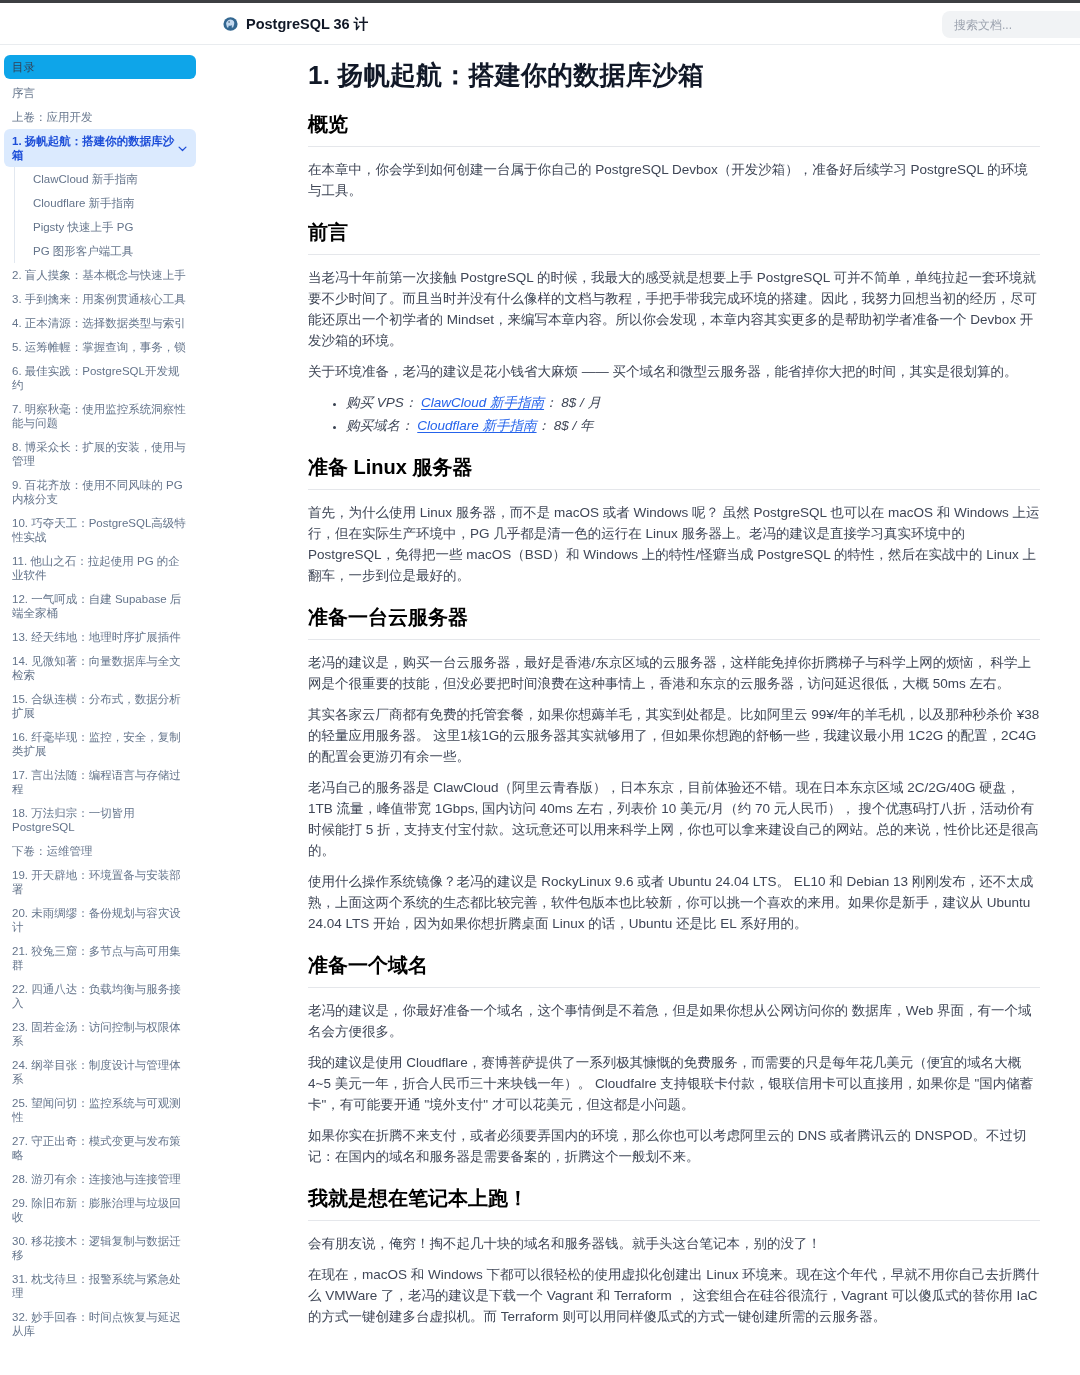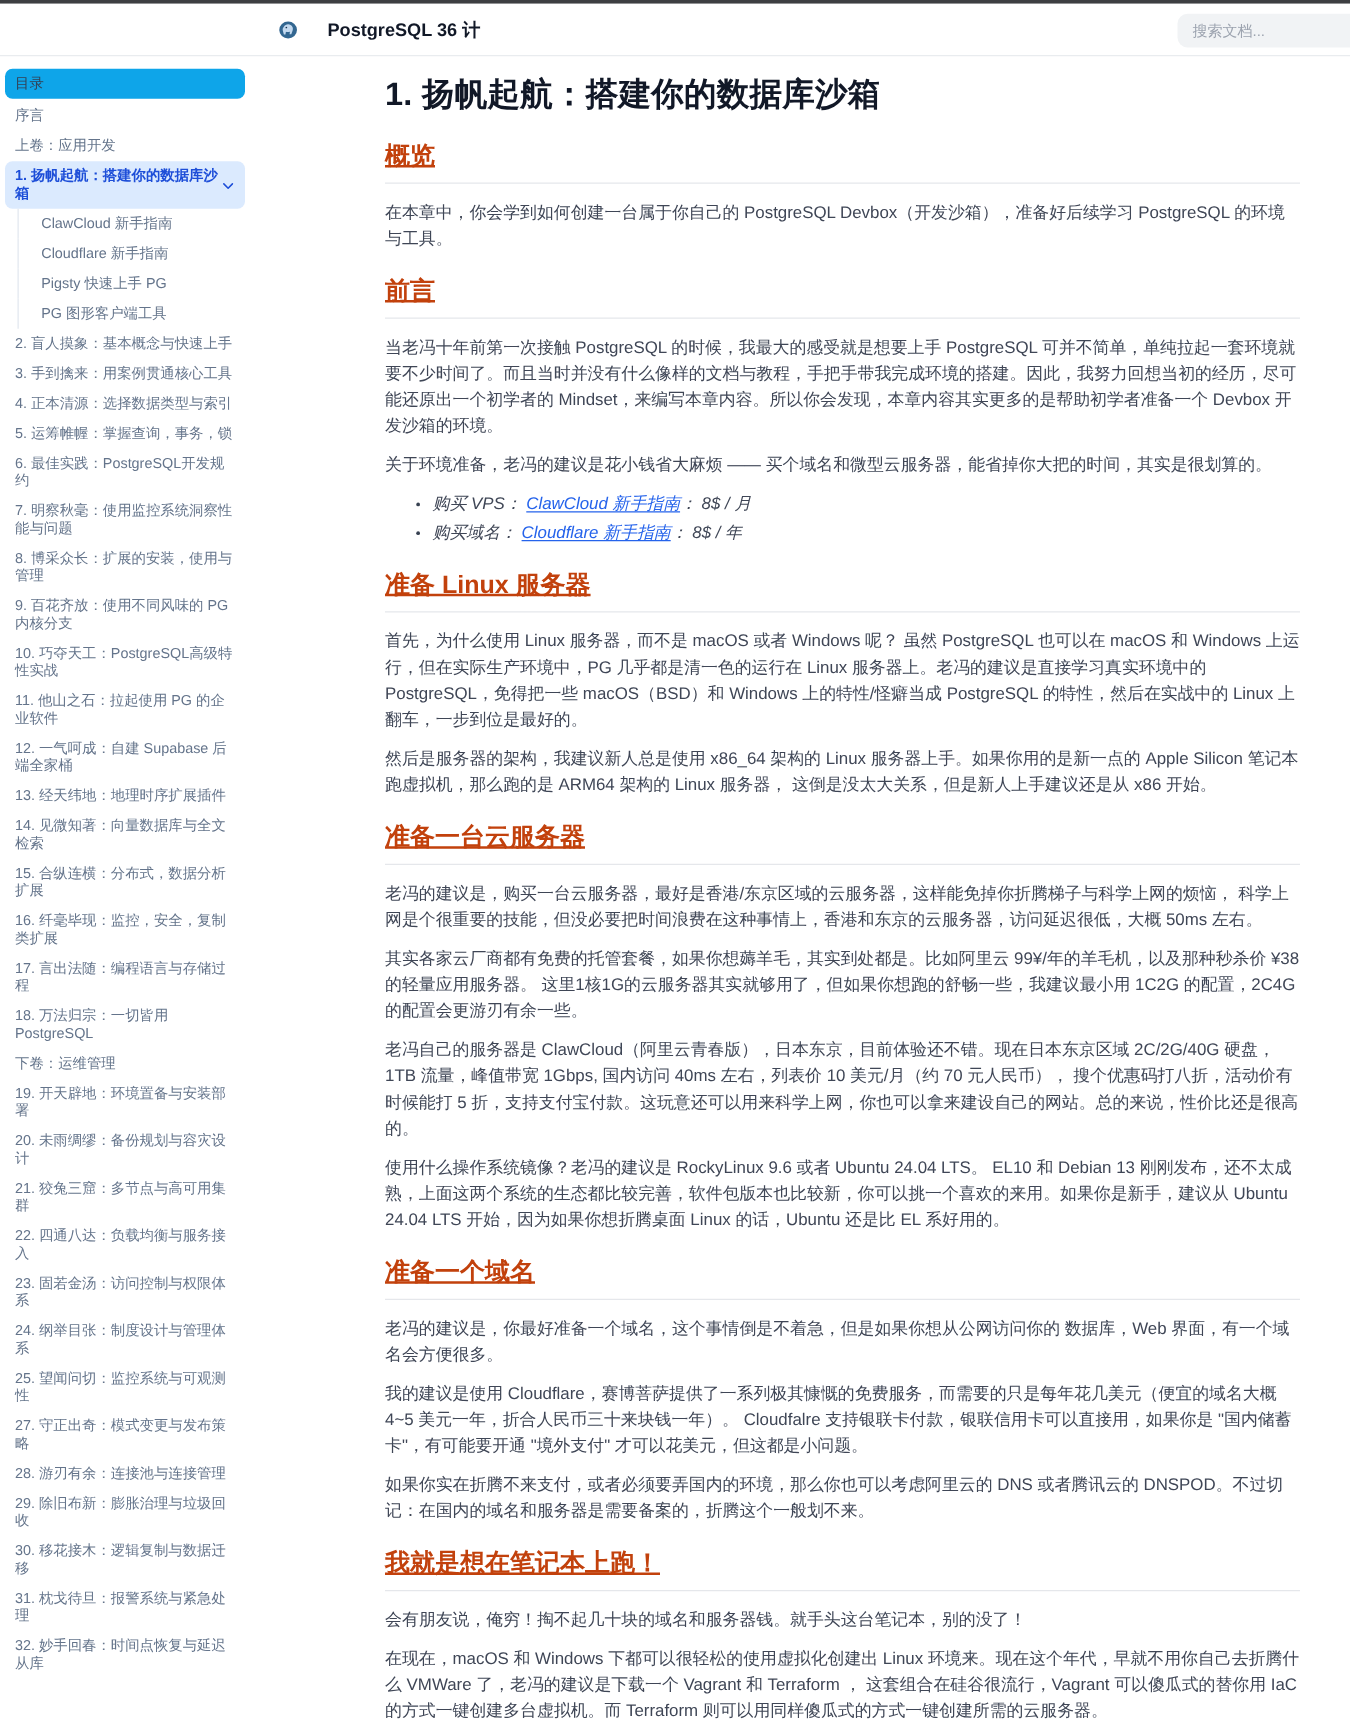--- a/index.html
+++ b/index.html
@@ -10,21 +10,21 @@
     color: #374151;
     position: relative;
   }
   .topbar { height: 3px; background: #3d3f42; width: 100%; }
   .header {
     position: absolute; top: 3px; left: 0; right: 0; height: 42px;
     background: #ffffff; border-bottom: 1px solid #e9ecef; z-index: 10;
   }
   .brand {
     position: absolute; left: 222px; top: 50%; transform: translateY(-50%);
-    display: flex; align-items: center; gap: 23px;
+    display: flex; align-items: center; gap: 7px;
     font-size: 14.5px; font-weight: 700; color: #111827;
   }
   .search-input {
     position: absolute; left: 942px; top: 8px; width: 150px; height: 27px;
     background: #f1f3f5; border: none; border-radius: 8px;
     padding: 0 12px; font-size: 12px; color: #6b7280;
     font-family: "Liberation Sans", "DejaVu Sans", sans-serif;
     outline: none;
   }
   .search-input::placeholder { color: #9ca3af; }
@@ -43,22 +43,22 @@
   }
   .sb-sub {
     margin-left: 10px; border-left: 1px solid #e2e8f0; border-radius: 0;
     padding-left: 18px; color: #64748b; cursor: pointer;
   }
 
   
   .main { position: absolute; left: 308px; top: 58px; width: 732px; }
   .main h1 { font-size: 26px; font-weight: 800; color: #111827; letter-spacing: 0.2px; }
   .main h2 {
-    font-size: 20px; font-weight: 700; color: #c2410c;
-    margin: 18px 0 12px; padding-bottom: 8px; border-bottom: 1px solid #e5e7eb; text-decoration: underline;
+    font-size: 20px; font-weight: 700; color: #000000;
+    margin: 18px 0 12px; padding-bottom: 8px; border-bottom: 1px solid #e5e7eb;
   }
   .main p { font-size: 13.5px; line-height: 21px; color: #3f4656; margin: 0 0 10px; }
   .main ul { margin: 2px 0 10px; padding-left: 22px; }
   .main li { font-size: 13.5px; line-height: 21px; color: #3f4656; margin: 2px 16px; font-style: italic; }
   .main li::marker { color: #374151; font-size: 11px; }
   .main a { color: #2563eb; text-decoration: underline; text-underline-offset: 2px; cursor: pointer; }
 </style>
 </head>
 <body>
 
@@ -139,21 +139,20 @@
         <p>当老冯十年前第一次接触 PostgreSQL 的时候，我最大的感受就是想要上手 PostgreSQL 可并不简单，单纯拉起一套环境就要不少时间了。而且当时并没有什么像样的文档与教程，手把手带我完成环境的搭建。因此，我努力回想当初的经历，尽可能还原出一个初学者的 Mindset，来编写本章内容。所以你会发现，本章内容其实更多的是帮助初学者准备一个 Devbox 开发沙箱的环境。</p>
         <p>关于环境准备，老冯的建议是花小钱省大麻烦 —— 买个域名和微型云服务器，能省掉你大把的时间，其实是很划算的。</p>
         <ul>
           <li><span>购买 VPS： </span><a>ClawCloud 新手指南</a><span>： 8$ / 月</span></li>
           <li><span>购买域名： </span><a>Cloudflare 新手指南</a><span>： 8$ / 年</span></li>
         </ul>
       </section>
       <section>
         <h2>准备 Linux 服务器</h2>
         <p>首先，为什么使用 Linux 服务器，而不是 macOS 或者 Windows 呢？ 虽然 PostgreSQL 也可以在 macOS 和 Windows 上运行，但在实际生产环境中，PG 几乎都是清一色的运行在 Linux 服务器上。老冯的建议是直接学习真实环境中的 PostgreSQL，免得把一些 macOS（BSD）和 Windows 上的特性/怪癖当成 PostgreSQL 的特性，然后在实战中的 Linux 上翻车，一步到位是最好的。</p>
-        <p>然后是服务器的架构，我建议新人总是使用 x86_64 架构的 Linux 服务器上手。如果你用的是新一点的 Apple Silicon 笔记本跑虚拟机，那么跑的是 ARM64 架构的 Linux 服务器， 这倒是没太大关系，但是新人上手建议还是从 x86 开始。</p>
       </section>
       <section>
         <h2>准备一台云服务器</h2>
         <p>老冯的建议是，购买一台云服务器，最好是香港/东京区域的云服务器，这样能免掉你折腾梯子与科学上网的烦恼， 科学上网是个很重要的技能，但没必要把时间浪费在这种事情上，香港和东京的云服务器，访问延迟很低，大概 50ms 左右。</p>
         <p>其实各家云厂商都有免费的托管套餐，如果你想薅羊毛，其实到处都是。比如阿里云 99¥/年的羊毛机，以及那种秒杀价 ¥38 的轻量应用服务器。 这里1核1G的云服务器其实就够用了，但如果你想跑的舒畅一些，我建议最小用 1C2G 的配置，2C4G 的配置会更游刃有余一些。</p>
         <p>老冯自己的服务器是 ClawCloud（阿里云青春版），日本东京，目前体验还不错。现在日本东京区域 2C/2G/40G 硬盘，1TB 流量，峰值带宽 1Gbps, 国内访问 40ms 左右，列表价 10 美元/月（约 70 元人民币）， 搜个优惠码打八折，活动价有时候能打 5 折，支持支付宝付款。这玩意还可以用来科学上网，你也可以拿来建设自己的网站。总的来说，性价比还是很高的。</p>
         <p>使用什么操作系统镜像？老冯的建议是 RockyLinux 9.6 或者 Ubuntu 24.04 LTS。 EL10 和 Debian 13 刚刚发布，还不太成熟，上面这两个系统的生态都比较完善，软件包版本也比较新，你可以挑一个喜欢的来用。如果你是新手，建议从 Ubuntu 24.04 LTS 开始，因为如果你想折腾桌面 Linux 的话，Ubuntu 还是比 EL 系好用的。</p>
       </section>
       <section>
         <h2>准备一个域名</h2>

